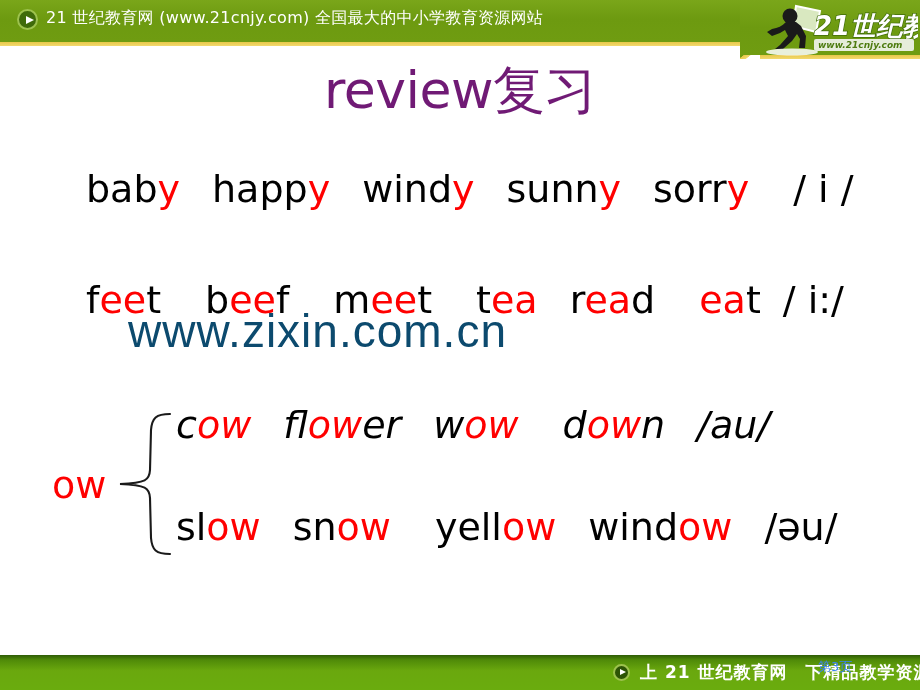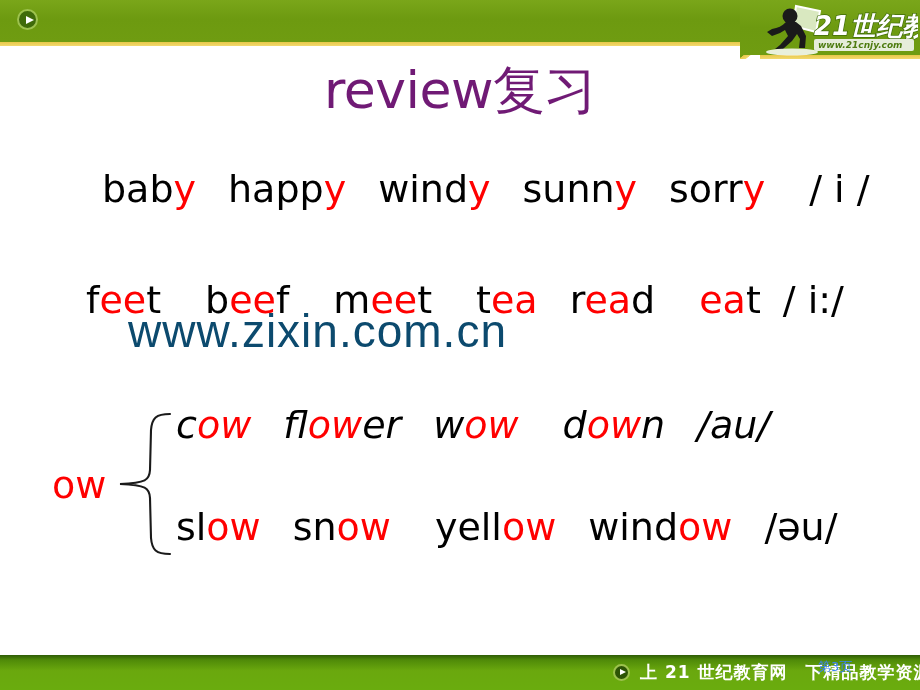--- a/index.html
+++ b/index.html
@@ -125,21 +125,21 @@
     color: #000000;
     font-family: "DejaVu Sans", "Liberation Sans", sans-serif;
     white-space: nowrap;
     line-height: 1;
   }
   .word {
     display: inline-block;
   }
   .hl { color: #ff0000; }
 
-  #row-y  { top: 170px; left: 86px; margin-left: 16px; }
+  #row-y  { top: 170px; left: 86px; }
   #row-ee { top: 281px; left: 86px; }
   #row-au { top: 406px; left: 176px; font-style: italic; }
   #row-ou { top: 508px; left: 176px; }
 
   .gap-sm { display: inline-block; width: 22px; }
   .gap-md { display: inline-block; width: 32px; }
   .gap-lg { display: inline-block; width: 44px; }
 
   .phon { display: inline-block; }
 
@@ -206,20 +206,21 @@
 <body>
 
 <div class="header">
   <div class="header-band-left"></div>
   <div class="header-band-left-edge"></div>
   <div class="header-notch"></div>
   <div class="header-band-right"></div>
   <div class="header-band-right-edge"></div>
 
   <div class="header-play-icon"></div>
+  <div class="header-text">21 世纪教育网 (www.21cnjy.com)  全国最大的中小学教育资源网站</div>
 
   <div class="logo">
     <svg width="166" height="54" viewBox="0 0 166 54" xmlns="http://www.w3.org/2000/svg">
 
       <g>
         <path d="M44 4 L68 9 L64 30 L41 24 Z" fill="#d9e8c0" stroke="#ffffff" stroke-width="2"></path>
 
         <circle cx="38" cy="14" r="7.5" fill="#1a1a1a"></circle>
 
         <path d="M34 20 C30 24, 26 26, 20 27 L15 30 L20 34 L28 31 L33 28

